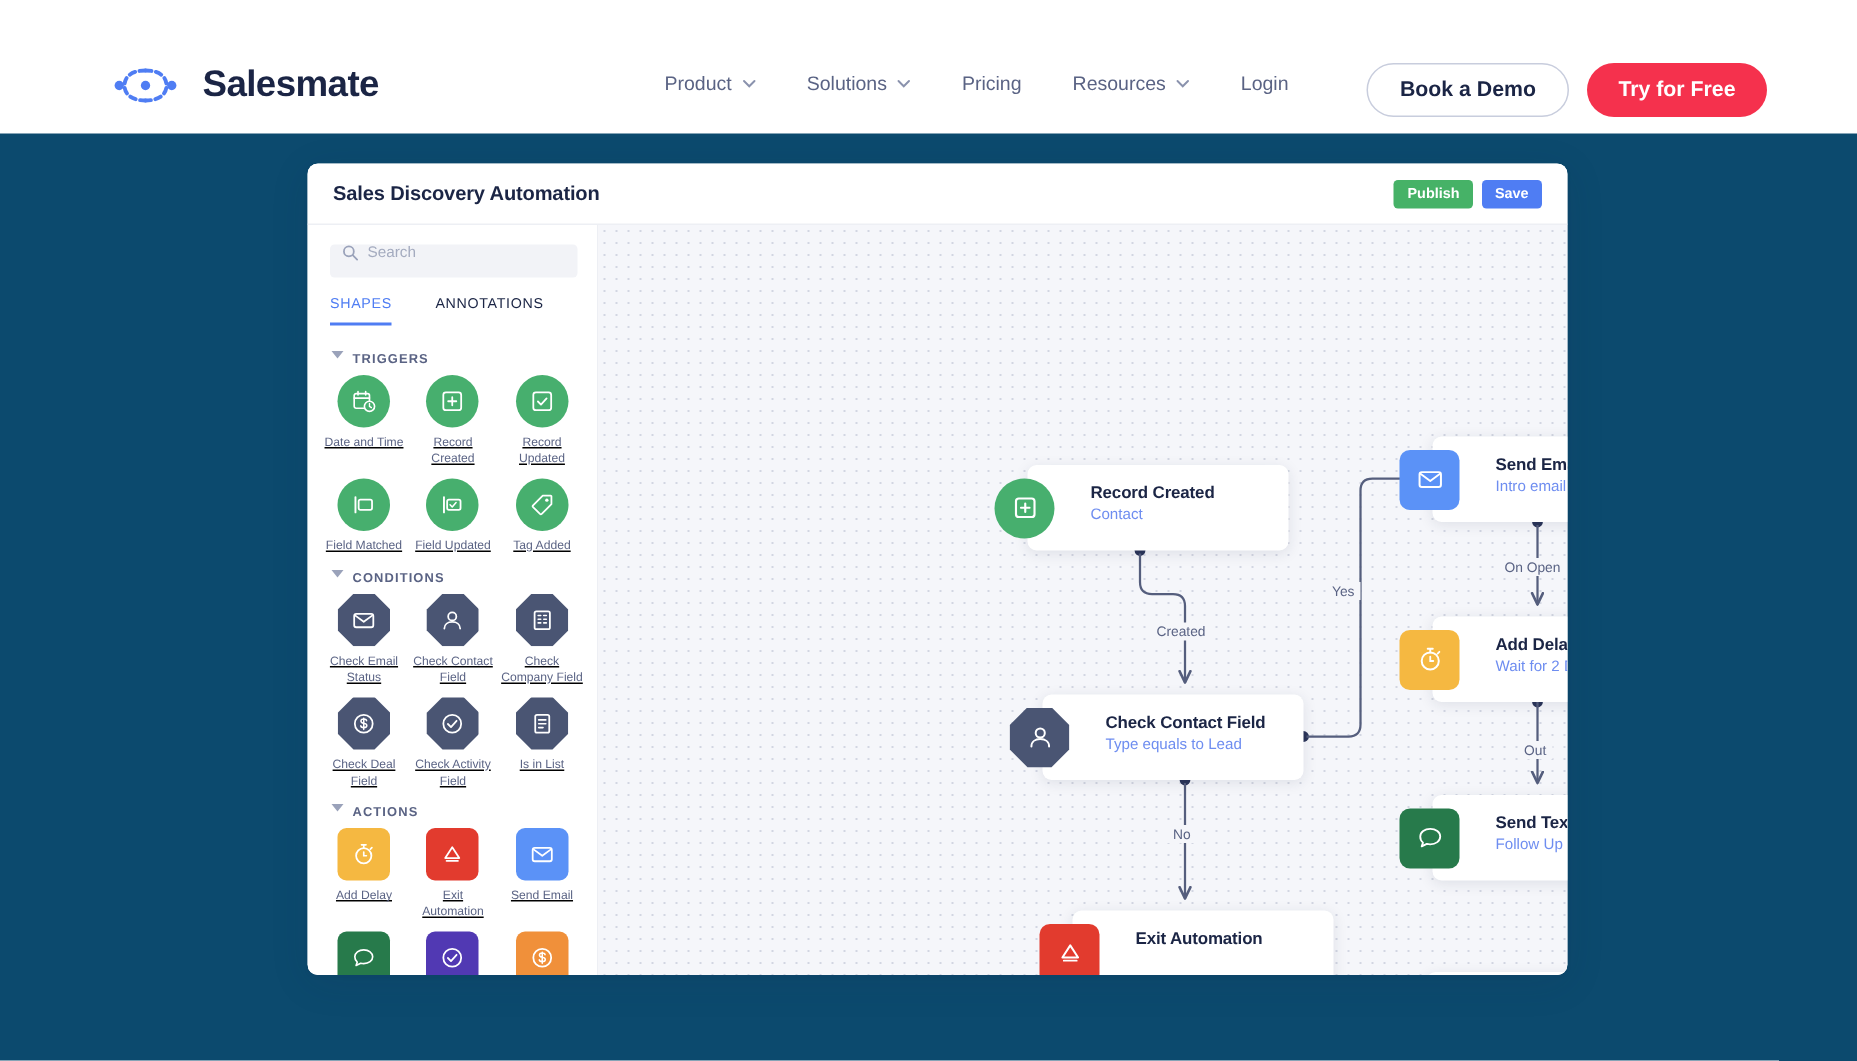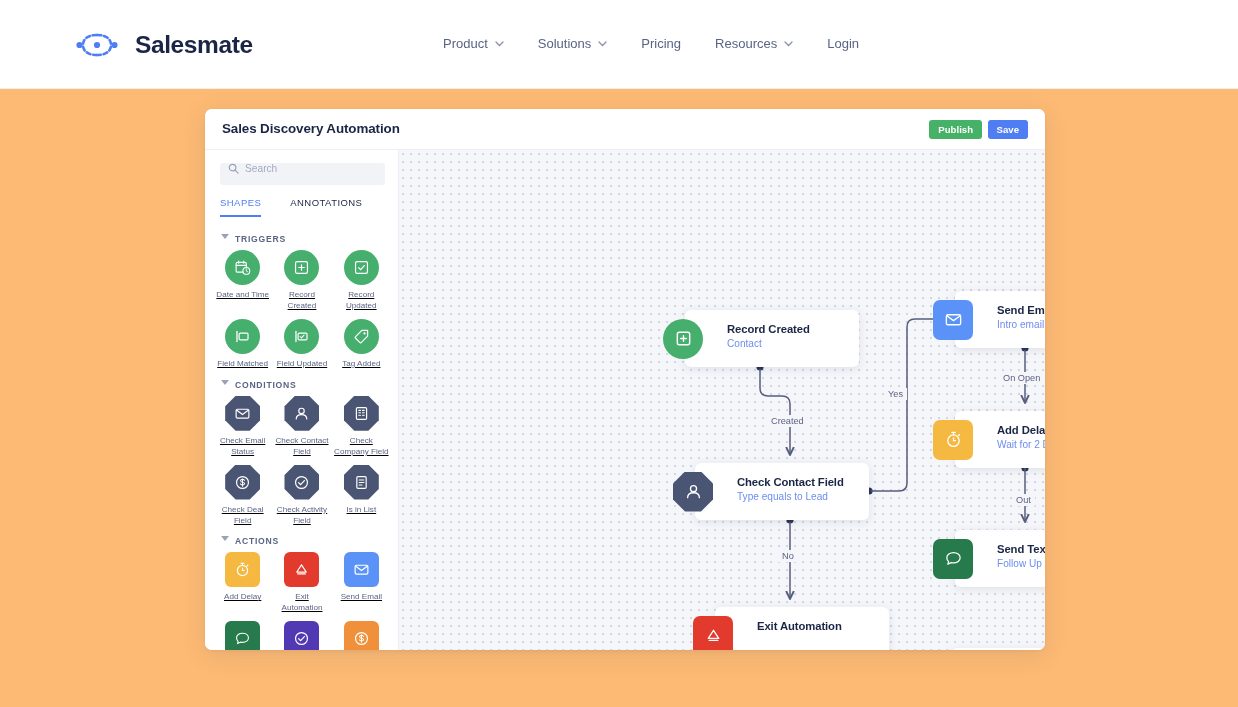--- a/index.html
+++ b/index.html
@@ -5,21 +5,21 @@
   * { box-sizing: border-box; margin: 0; padding: 0; }
   html, body {
     width: 1238px; height: 707px;
     font-family: "Liberation Sans", sans-serif;
     background: #ffffff;
     overflow: hidden;
   }
 
   
   .navbar {
-    position: absolute; left: 0; top: 0;
+    position: absolute; left: 0; top: 12px;
     width: 1238px; height: 89px;
     background: #ffffff;
     border-bottom: 1px solid #eceef2;
     display: flex; align-items: center;
   }
   .brand {
     position: absolute; left: 70px; top: 31px;
     display: flex; align-items: center; gap: 11px;
   }
   .brand-mark { width: 54px; height: 26px; display: block; }
@@ -57,21 +57,21 @@
     font-size: 14.2px; font-weight: bold;
     display: flex; align-items: center; cursor: pointer;
     font-family: "Liberation Sans", sans-serif;
     white-space: nowrap;
   }
 
   
   .page-body {
     position: absolute; left: 0; top: 89px;
     width: 1238px; height: 618px;
-    background: #fdba74;
+    background: #0c4a6e;
   }
 
   
   .app {
     position: absolute; left: 205px; top: 20px;
     width: 840px; height: 541px;
     background: #ffffff;
     border-radius: 7px;
     box-shadow: 0 5px 26px rgba(27,37,69,0.10), 0 1px 3px rgba(27,37,69,0.06);
     overflow: hidden;
@@ -253,20 +253,24 @@
       <span>Resources</span>
       <svg class="caret" viewBox="0 0 9 6">
           <path d="M1 1l3.5 3.5L8 1" fill="none" stroke="#8a92ad" stroke-width="1.3" stroke-linecap="round"></path>
         </svg>
     </span>
     <span class="nav-link">
       <span>Login</span>
     </span>
   </nav>
 
+  <div class="nav-ctas">
+    <button class="btn-demo">Book a Demo</button>
+    <button class="btn-free">Try for Free</button>
+  </div>
 </div>
 
 <div class="page-body">
 
   <div class="app">
 
     <div class="app-header">
       <div class="app-title">Sales Discovery Automation</div>
       <button class="app-btn btn-publish">Publish</button>
       <button class="app-btn btn-save">Save</button>

